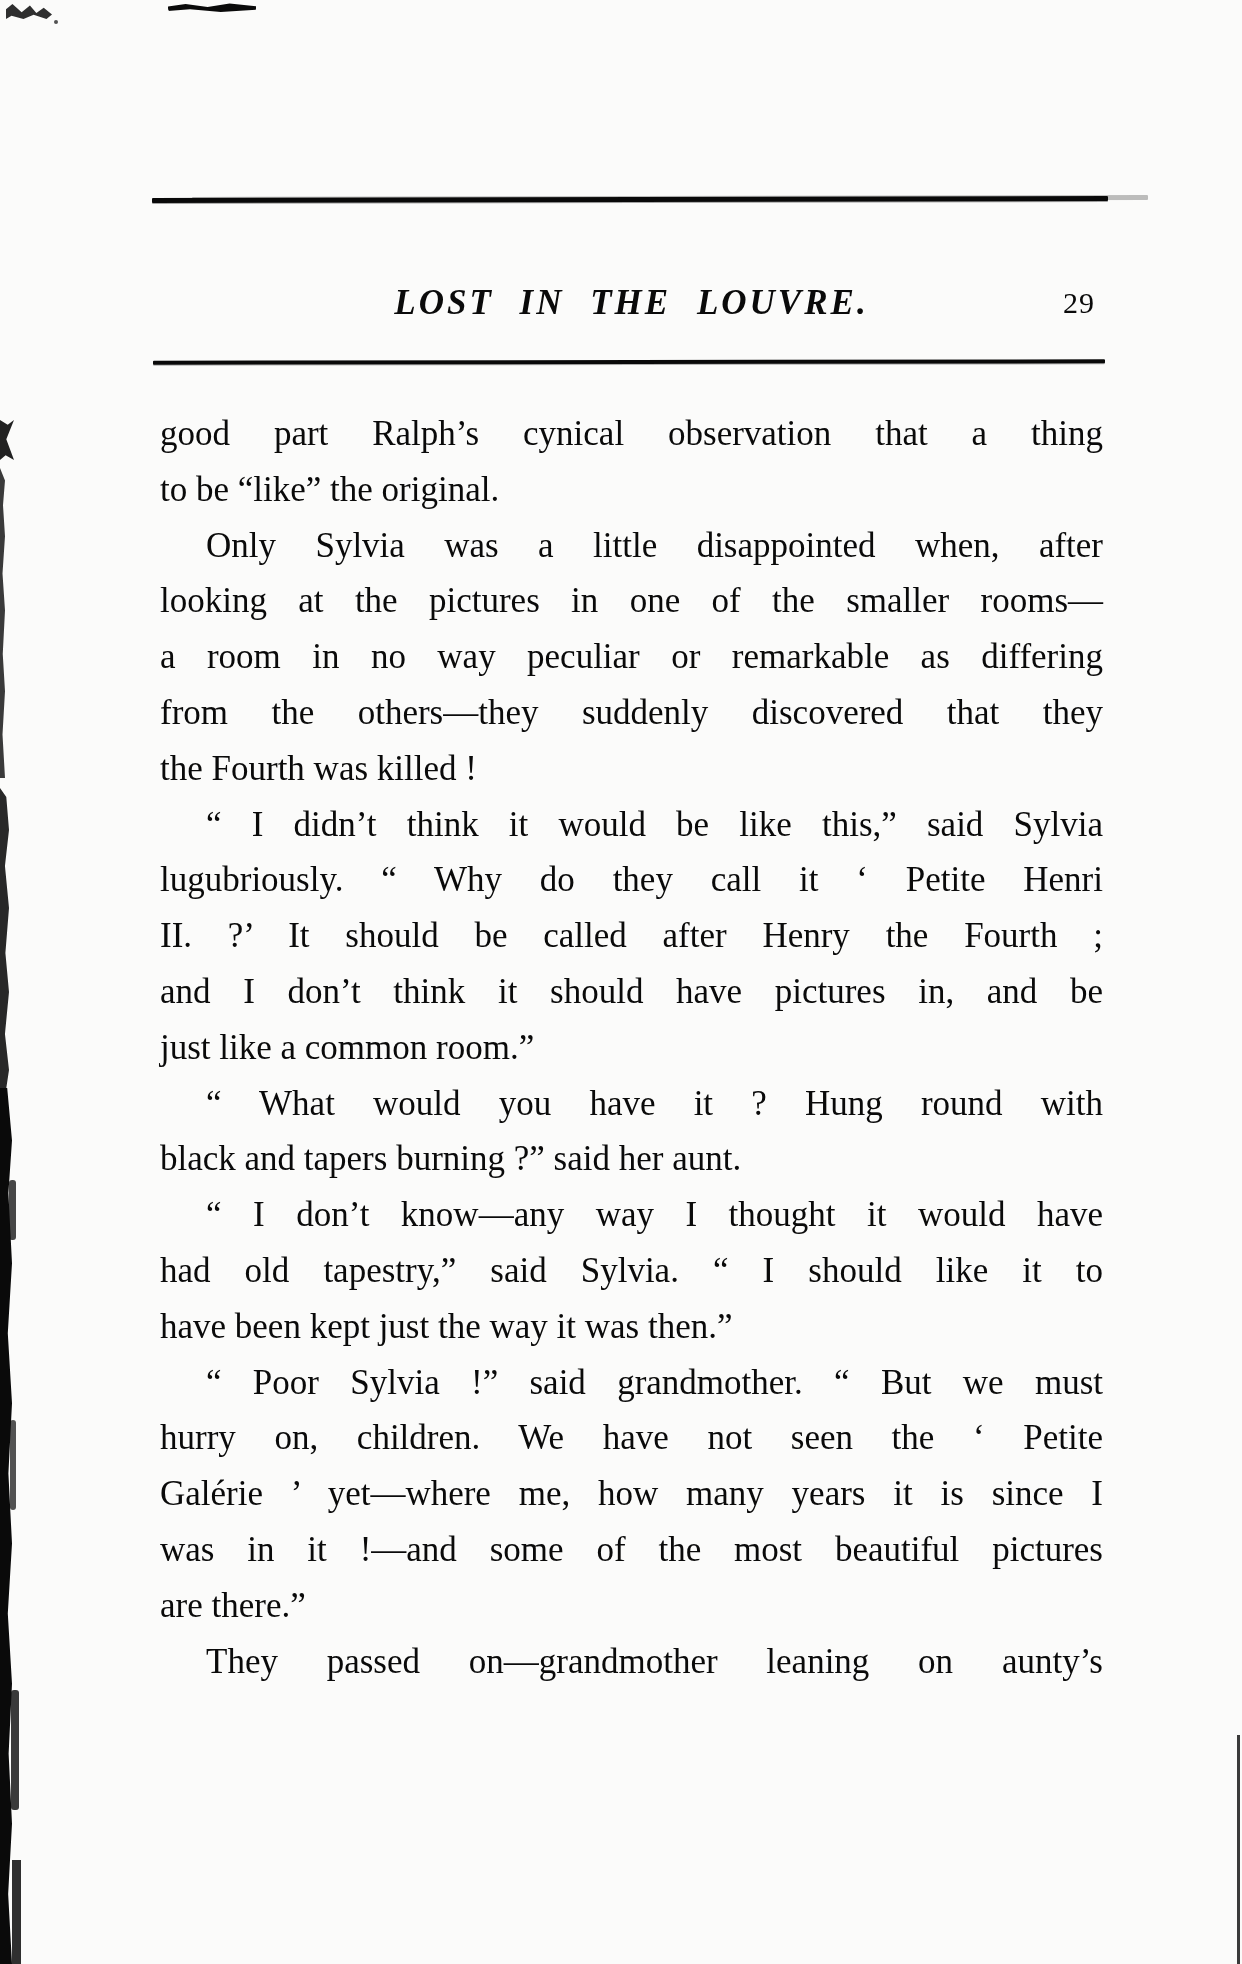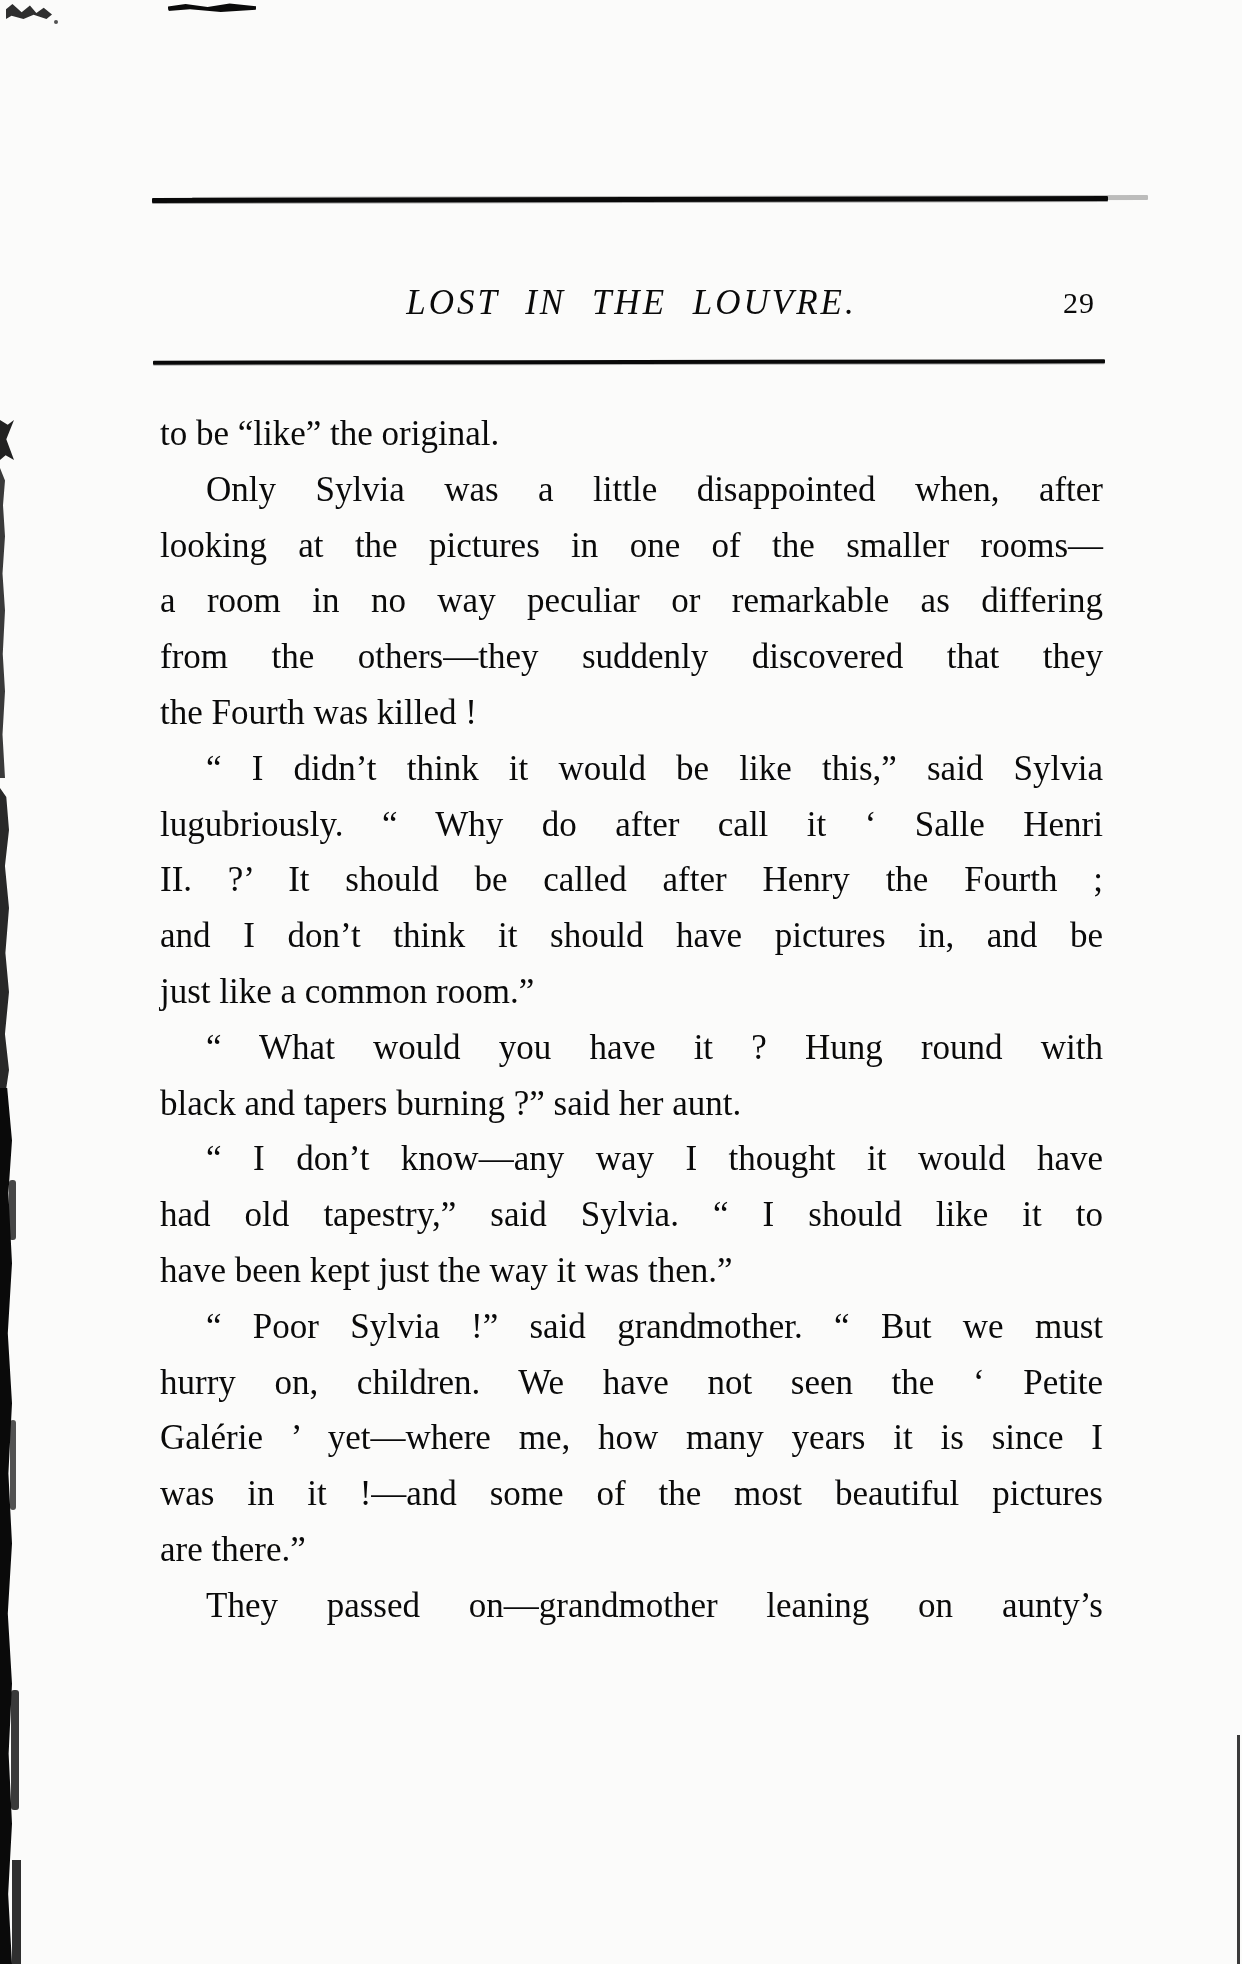--- a/index.html
+++ b/index.html
@@ -32,21 +32,21 @@
   
   .header-row {
     position: absolute;
     left: 160px; top: 283px; width: 943px; height: 50px;
   }
   .header-title {
     position: absolute;
     left: 0; right: 0; top: 0;
     text-align: center;
     font-style: italic;
-    font-weight: normal;
+    font-weight: bold;
     font-size: 35px;
     letter-spacing: 3px;
     word-spacing: 14px;
     white-space: nowrap;
   }
   .page-number {
     position: absolute;
     right: 8px; top: 3px;
     font-weight: normal;
     font-size: 30px;
@@ -118,28 +118,29 @@
 <div class="rule rule-top"></div>
 
 <div class="header-row">
   <div class="header-title">LOST IN THE LOUVRE.</div>
   <div class="page-number">29</div>
 </div>
 
 <div class="rule rule-mid"></div>
 
 <div class="body-text">
+    <div class="line">good part Ralph’s cynical observation that a thing</div>
     <div class="line para-end">to be “like” the original.</div>
     <div class="line indent">Only Sylvia was a little disappointed when, after</div>
     <div class="line">looking at the pictures in one of the smaller rooms—</div>
     <div class="line">a room in no way peculiar or remarkable as differing</div>
     <div class="line">from the others—they suddenly discovered that they</div>
     <div class="line para-end">the Fourth was killed !</div>
     <div class="line indent">“ I didn’t think it would be like this,” said Sylvia</div>
-    <div class="line">lugubriously.  “ Why do after call it ‘ Salle Henri</div>
+    <div class="line">lugubriously.  “ Why do they call it ‘ Petite Henri</div>
     <div class="line">II. ?’   It should be called after Henry the Fourth ;</div>
     <div class="line">and I don’t think it should have pictures in, and be</div>
     <div class="line para-end">just like a common room.”</div>
     <div class="line indent">“ What would you have it ?   Hung round with</div>
     <div class="line para-end">black and tapers burning ?” said her aunt.</div>
     <div class="line indent">“ I don’t know—any way I thought it would have</div>
     <div class="line">had old tapestry,” said Sylvia.   “ I should like it to</div>
     <div class="line para-end">have been kept just the way it was then.”</div>
     <div class="line indent">“ Poor Sylvia !” said grandmother.   “ But we must</div>
     <div class="line">hurry on, children.   We have not seen the ‘ Petite</div>

